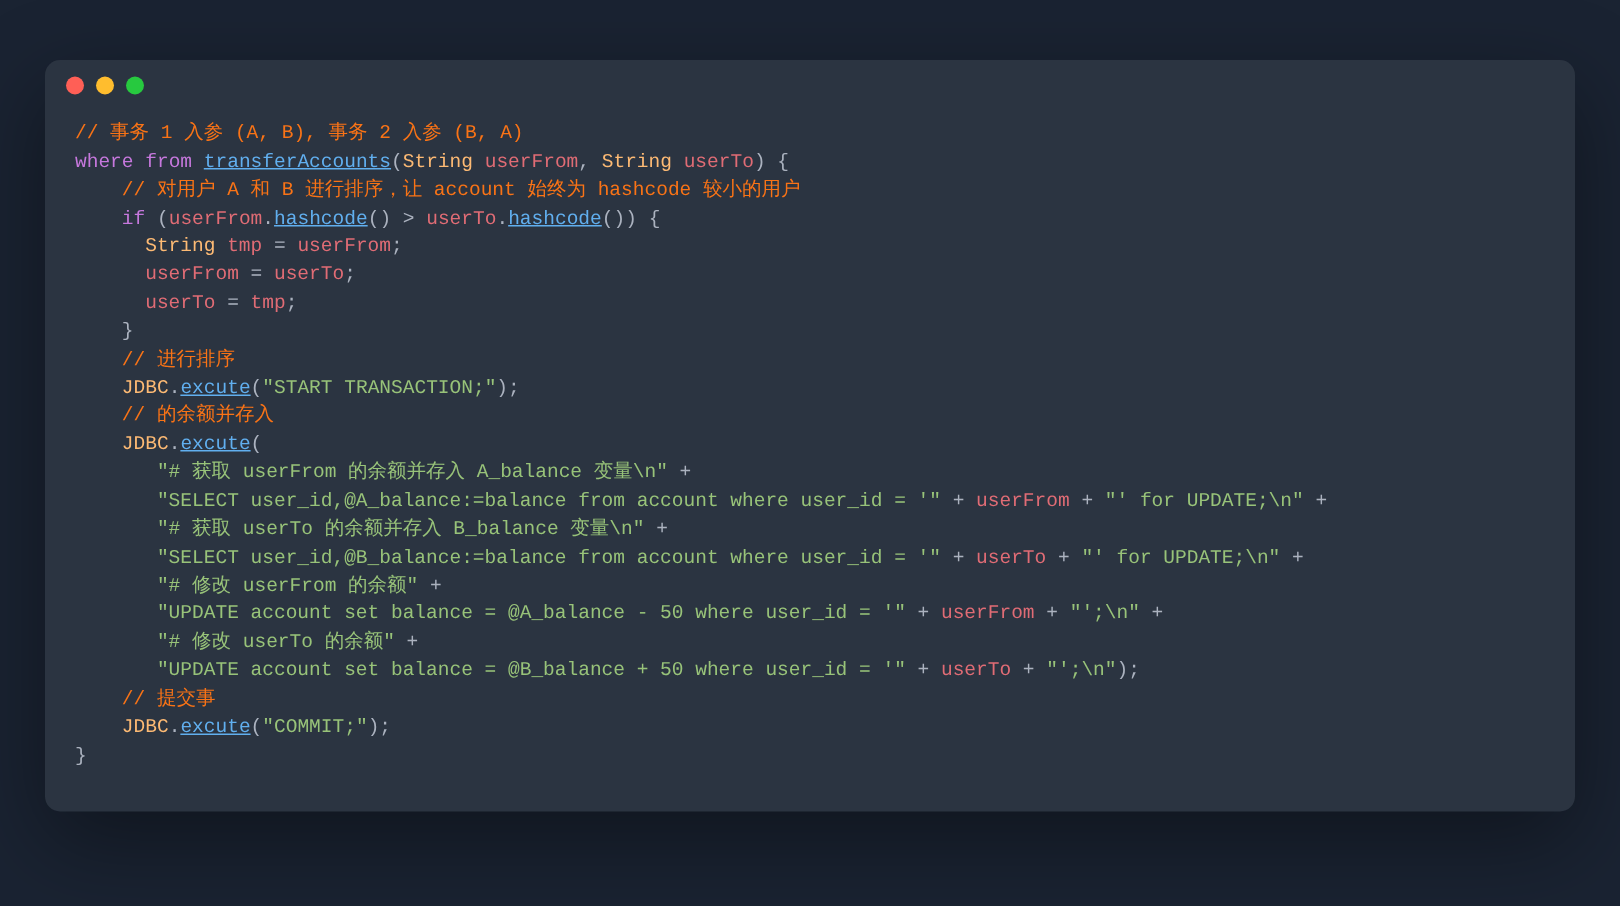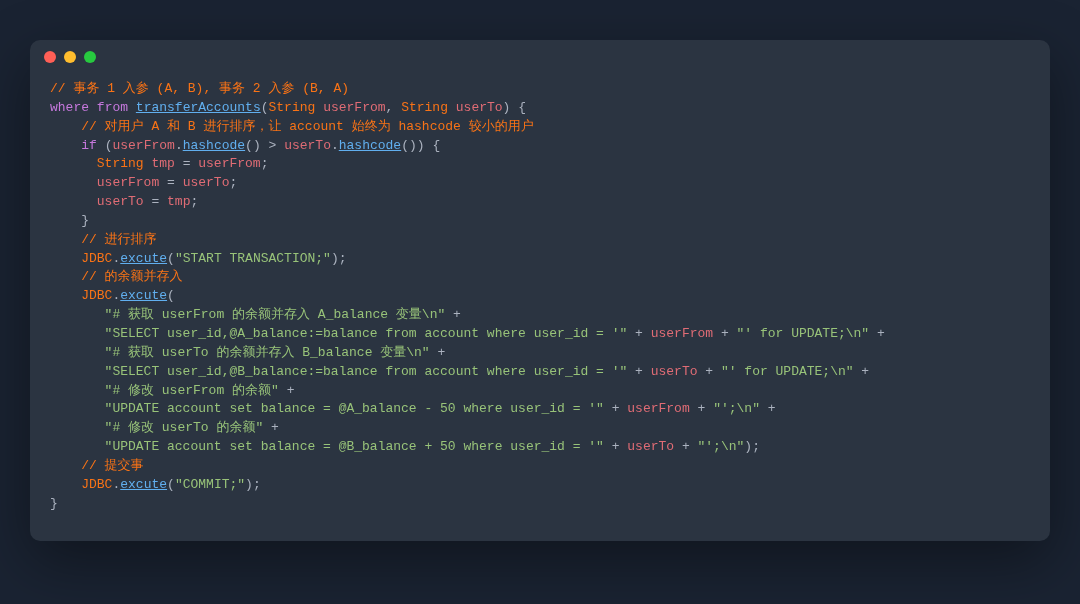--- a/index.html
+++ b/index.html
@@ -37,21 +37,21 @@
   .tl-red { background: #ff5f56; }
   .tl-yellow { background: #ffbd2e; }
   .tl-green { background: #27c93f; }
   .code {
     padding: 6px 20px 28px 20px;
     white-space: pre;
     color: #c5ced9;
   }
   .tok-comment { color: #f97316; }
   .tok-keyword { color: #c678dd; }
-  .tok-type    { color: #f97316; margin-top: 11px; }
+  .tok-type    { color: #fdba74; margin-top: 11px; }
   .tok-func    { color: #61afef; text-decoration: underline; }
   .tok-string  { color: #98c379; }
   .tok-var     { color: #e06c75; margin-top: 18px; }
   .tok-punct   { color: #abb2bf; }
   .tok-plain   { color: #abb2bf; }
 </style>
 </head>
 <body>
 
 <div class="window">

